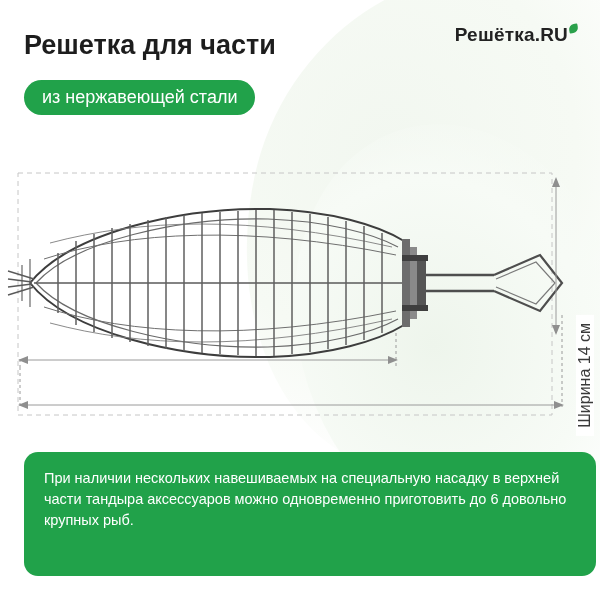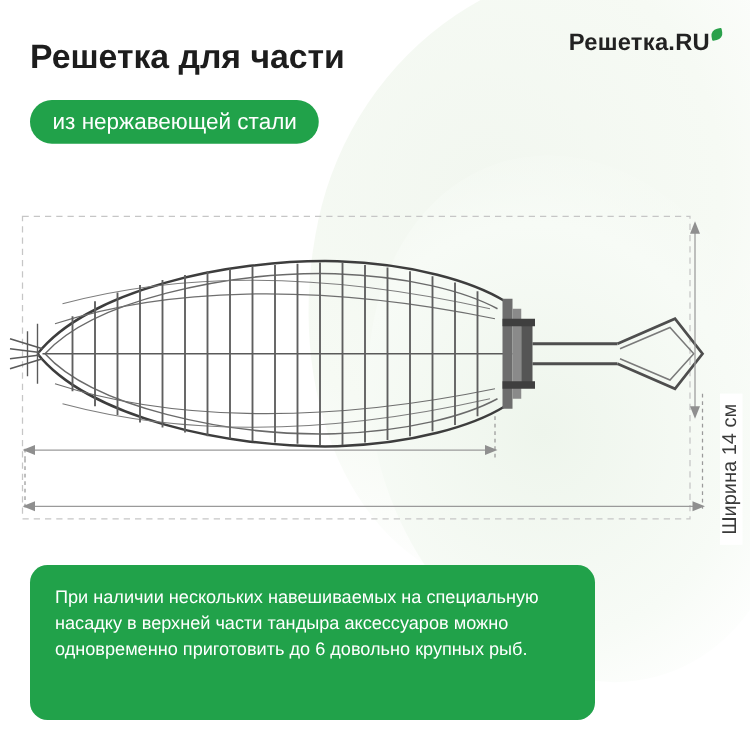--- a/index.html
+++ b/index.html
@@ -87,21 +87,21 @@
     line-height: 1;
     white-space: nowrap;
   }
   .pill-material { left: 24px; top: 80px; }
   .pill-size { left: 24px; top: 134px; font-size: 17px; padding: 7px 16px 8px 16px; }
 
   .note {
     position: absolute;
     left: 24px;
     top: 452px;
-    width: 452px;
+    width: 572px;
     height: 124px;
     background: #21a24a;
     border-radius: 14px;
     color: #ffffff;
     box-sizing: border-box;
     padding: 16px 20px 14px 20px;
     font-size: 14.5px;
     line-height: 1.45;
   }
   .note p { margin: 0; }
@@ -135,21 +135,21 @@
 </style>
 </head>
 <body>
 
 <div class="page">
 
   <div class="bg-swoosh"></div>
   <div class="bg-swoosh2"></div>
 
   <div class="brand">
-    <span>Решетка</span><span class="tld">.RU</span><span class="leaf"></span>
+    <span>Решётка</span><span class="tld">.RU</span><span class="leaf"></span>
   </div>
 
   <div class="title">Решетка для части</div>
 
   <div class="pill pill-material">
     <span>из нержавеющей стали</span>
   </div>
 
 
   <div class="diagram">

